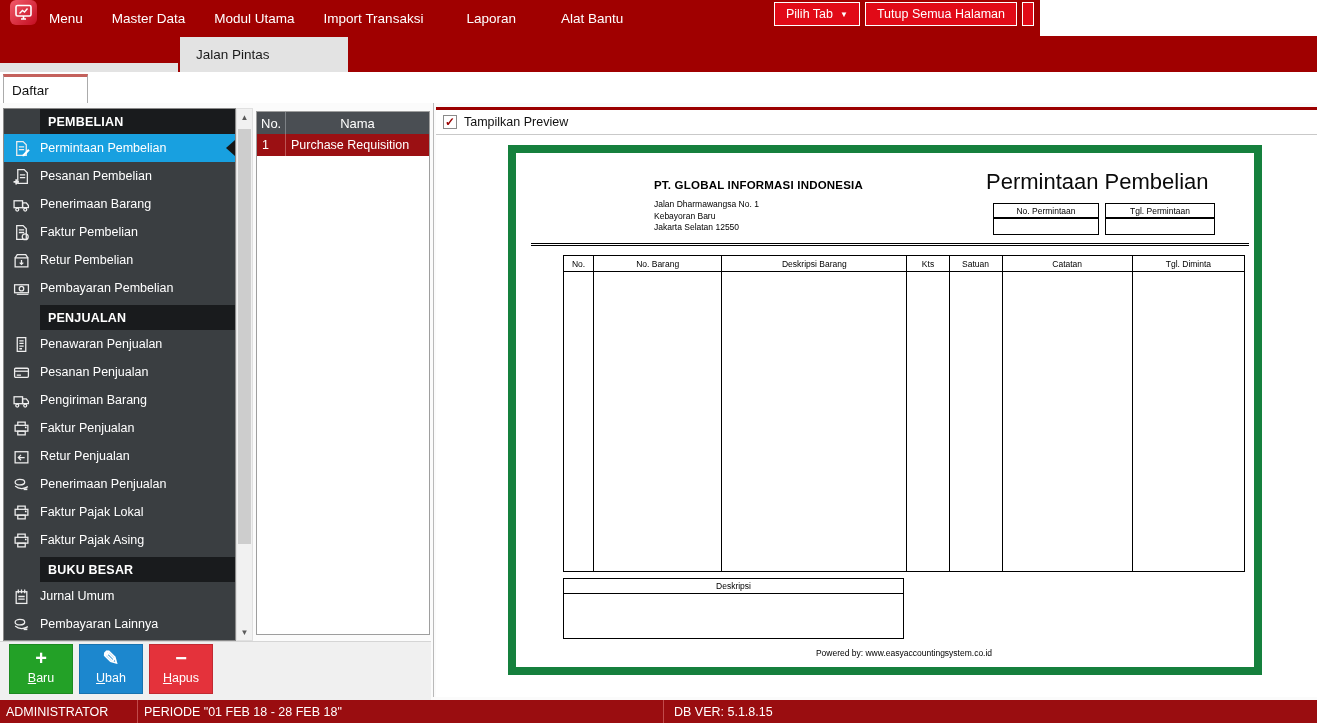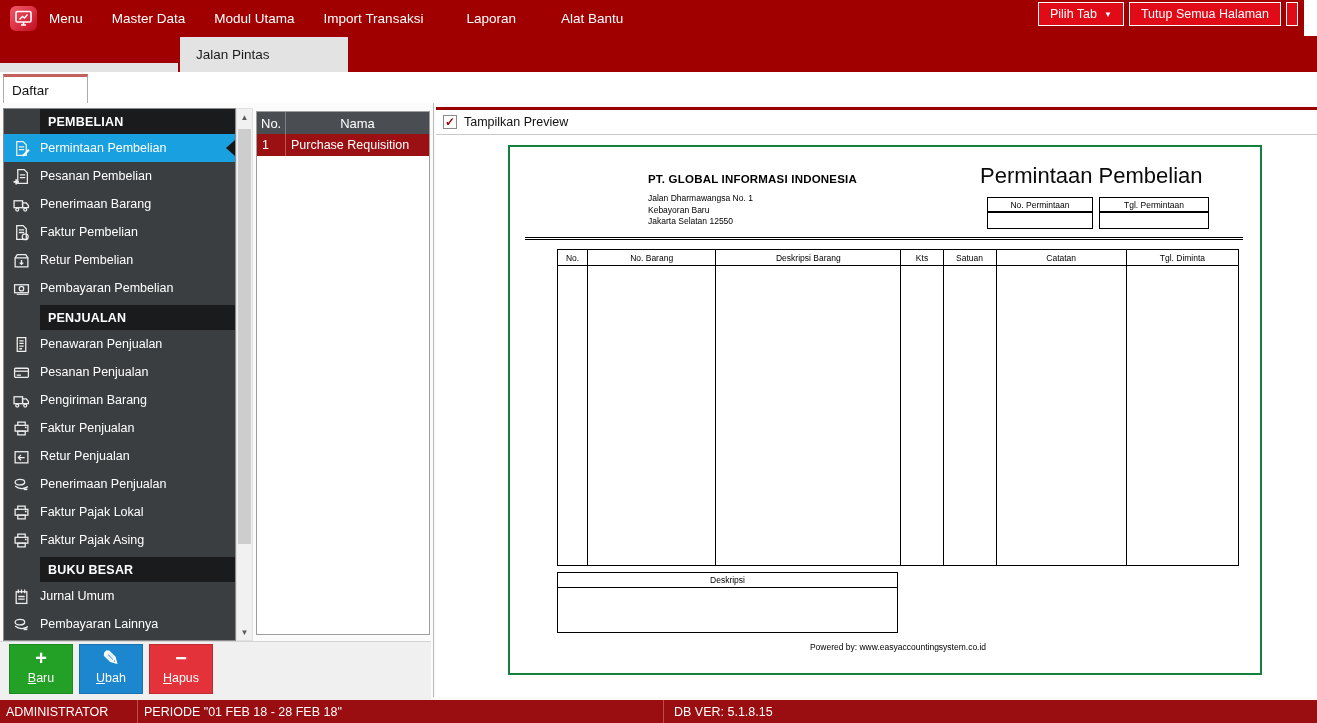--- a/index.html
+++ b/index.html
@@ -1,22 +1,22 @@
 <!DOCTYPE html>
 <html><head>
 <meta charset="utf-8">
 <style>
   * { box-sizing: border-box; margin: 0; padding: 0; }
   html,body { width:1317px; height:723px; overflow:hidden;
     font-family:"Liberation Sans", sans-serif; background:#fff; }
   .app { position:relative; width:1317px; height:723px; background:#fff; }
 
   
-  .menubar { position:absolute; left:0; top:0; width:1304px; height:36px;
-    background:#A00000; display:flex; align-items:center; }
+  .menubar { position:absolute; left:0; top:0; width:1040px; height:36px;
+    background:#A00000; display:flex; }
   .logo { width:27px; height:25px; margin:0 12px 0 10px; border-radius:6px;
     background:linear-gradient(135deg,#F25B6B,#C30D20); display:flex;
     align-items:center; justify-content:center; flex:0 0 auto; }
   .menu-item { color:#fff; font-size:13.5px; margin-right:29px; cursor:default; white-space:nowrap; }
   .menu-item:nth-child(5){ margin-left:14px; }
   .menu-item:nth-child(6){ margin-left:16px; }
   .top-buttons { position:absolute; right:6px; top:2px; display:flex; gap:5px; }
   .top-btn { background:#E10A17; border:1px solid #fff; color:#fff; font-size:12.5px;
     height:24px; padding:0 11px; display:flex; align-items:center; gap:7px; white-space:nowrap; }
   .top-btn .caret { font-size:8px; }
@@ -88,21 +88,21 @@
     border-top:3px solid #9B0000; background:#fff; }
   .chkrow { height:25px; display:flex; align-items:center; gap:7px; padding-left:7px;
     border-bottom:1px solid #C9C9C9; }
   .chk { width:14px; height:14px; border:1px solid #8A8A8A; background:#fff; color:#9B0000;
     font-size:12px; font-weight:bold; line-height:12px; text-align:center; }
   .chklbl { font-size:12.5px; color:#111; }
   .pvbody { position:relative; width:100%; height:561px; background:#fff; }
 
   
   .page { position:absolute; left:72px; top:10px; width:754px; height:530px;
-    border:2px solid #15803d; background:#fff; color:#000; }
+    border:8px solid #15803d; background:#fff; color:#000; }
   .co-name { position:absolute; left:138px; top:26px; font-size:11.5px; font-weight:bold; letter-spacing:.2px; }
   .co-addr { position:absolute; left:138px; top:46px; font-size:8.5px; line-height:11.5px; }
   .doc-title { position:absolute; left:470px; top:16px; font-size:22px; color:#0A0A0A; }
   .hfields { position:absolute; left:477px; top:50px; display:flex; gap:6px; }
   .hfield { border:1px solid #000; }
   .hfield .hlab { height:15px; border-bottom:2px solid #000; font-size:8.5px;
     display:flex; align-items:center; justify-content:center; }
   .hfield .hval { height:15px; }
   .hf0 { width:106px; } .hf1 { width:110px; }
   .dline { position:absolute; left:15px; top:90px; width:718px; height:3px;

